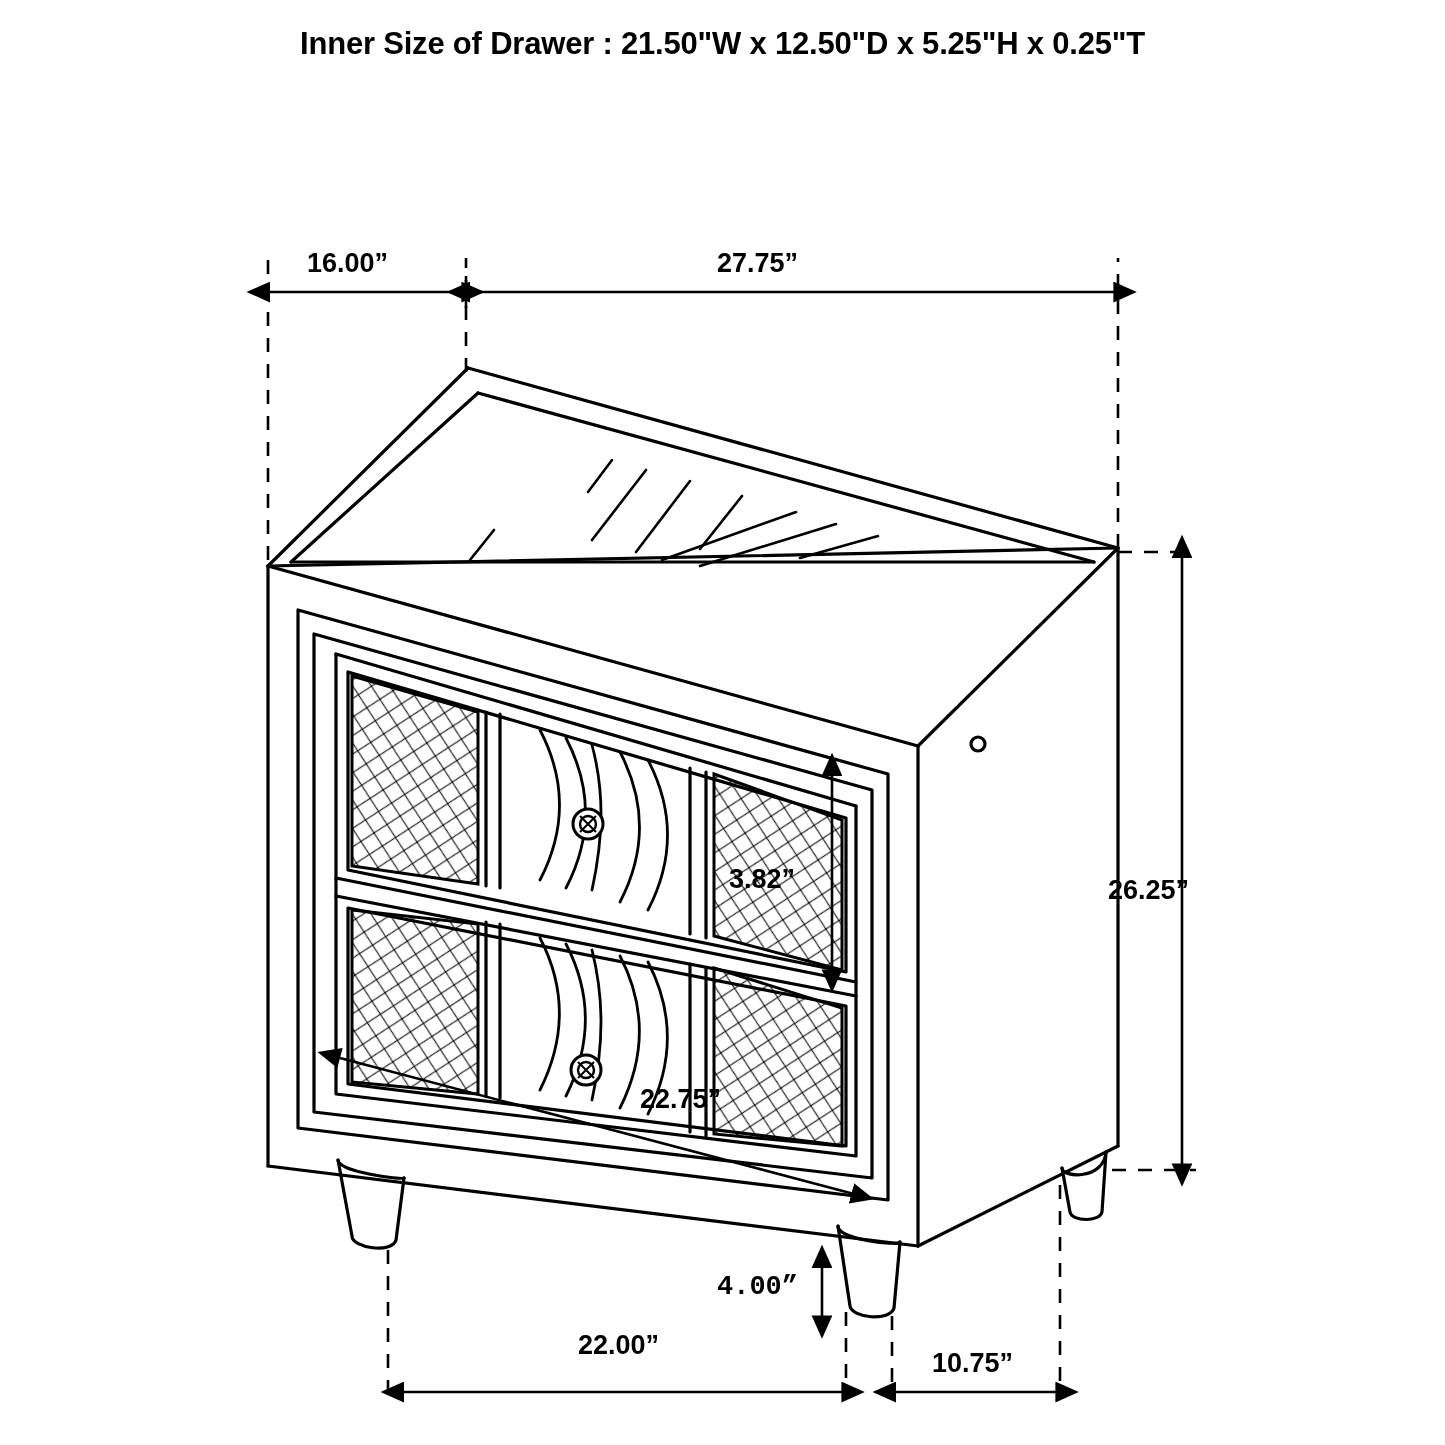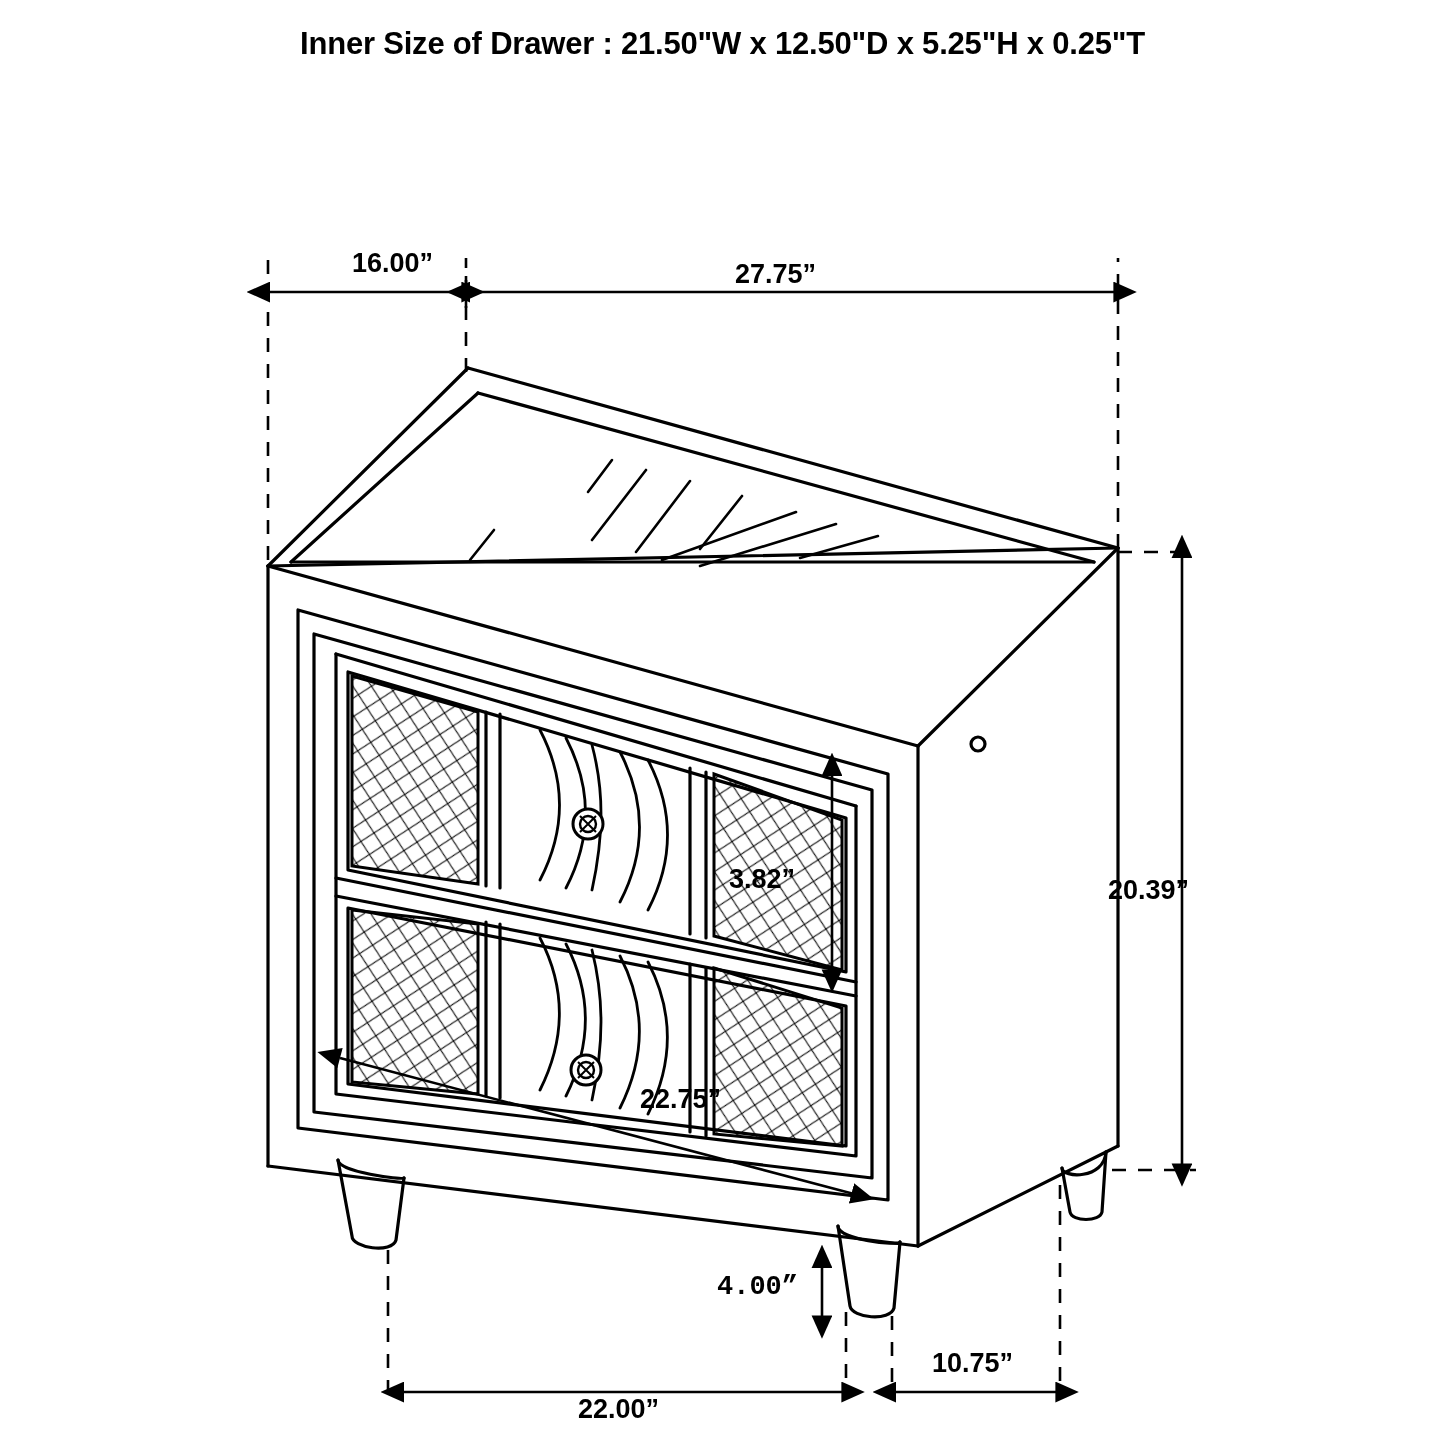--- a/index.html
+++ b/index.html
@@ -198,29 +198,29 @@
       <path d="M340,1058 L854,1194" marker-start="url(#arrowStart)" marker-end="url(#arrowEnd)"></path>
 
       <path d="M822,1268 L822,1318" marker-start="url(#arrowStart)" marker-end="url(#arrowEnd)"></path>
 
       <path d="M404,1392 L844,1392" marker-start="url(#arrowStart)" marker-end="url(#arrowEnd)"></path>
 
       <path d="M896,1392 L1058,1392" marker-start="url(#arrowStart)" marker-end="url(#arrowEnd)"></path>
     </g>
   </svg>
 
-  <div class="dimlabel" style="left:307px; top:248px;margin-left:45px;">16.00”</div>
-
-  <div class="dimlabel" style="left:735px; top:248px;margin-top:11px;">27.75”</div>
-
-  <div class="dimlabel" style="left:1108px; top:875px;">20.39”</div>
+  <div class="dimlabel" style="left:307px; top:248px;">16.00”</div>
+
+  <div class="dimlabel" style="left:717px; top:248px;">27.75”</div>
+
+  <div class="dimlabel" style="left:1108px; top:875px;">26.25”</div>
 
   <div class="dimlabel" style="left:729px; top:864px;">3.82”</div>
 
   <div class="dimlabel" style="left:640px; top:1084px;">22.75”</div>
 
   <div class="dimlabel" style="left:717px; top:1272px;font-family:Liberation Mono, monospace;">4.00”</div>
 
-  <div class="dimlabel" style="left:578px; top:1394px;text-align:right;">22.00”</div>
+  <div class="dimlabel" style="left:578px; top:1330px;text-align:right;">22.00”</div>
 
   <div class="dimlabel" style="left:916px; top:1348px;margin-left:16px;">10.75”</div>
 
 </div>
 
 </body></html>

